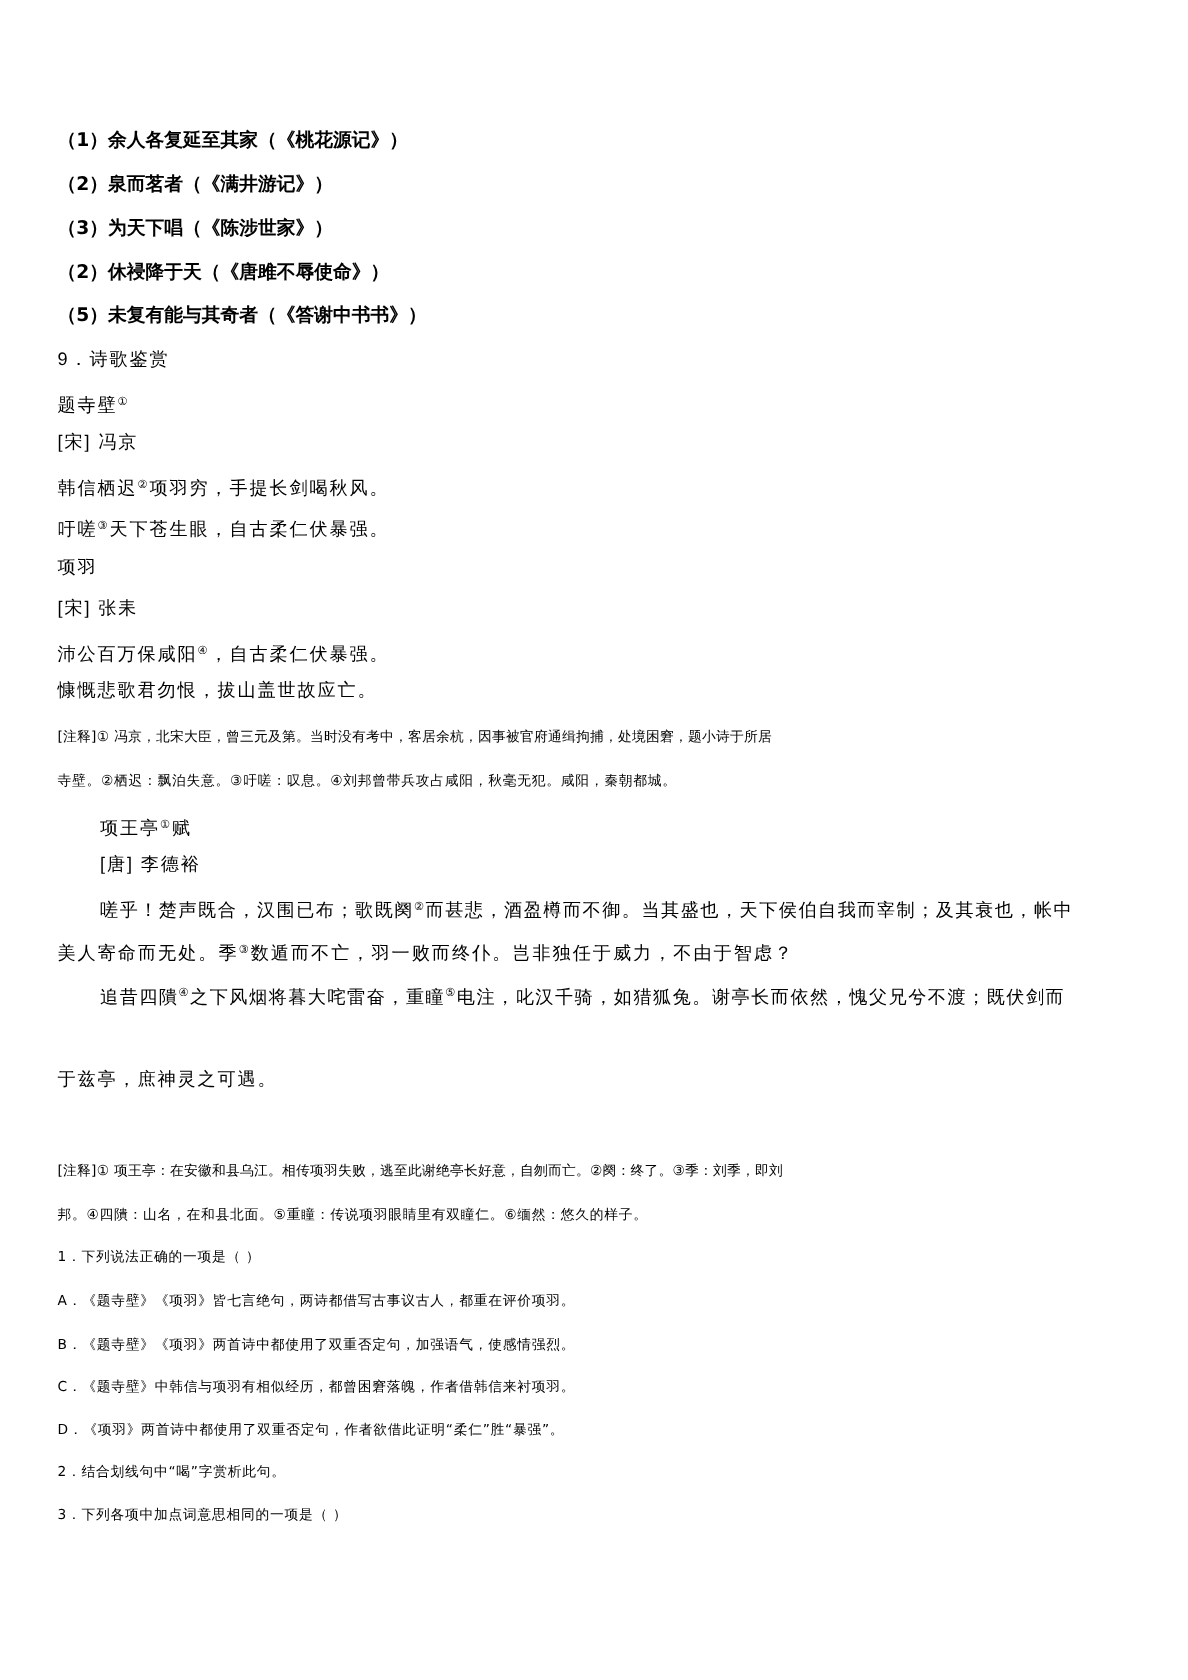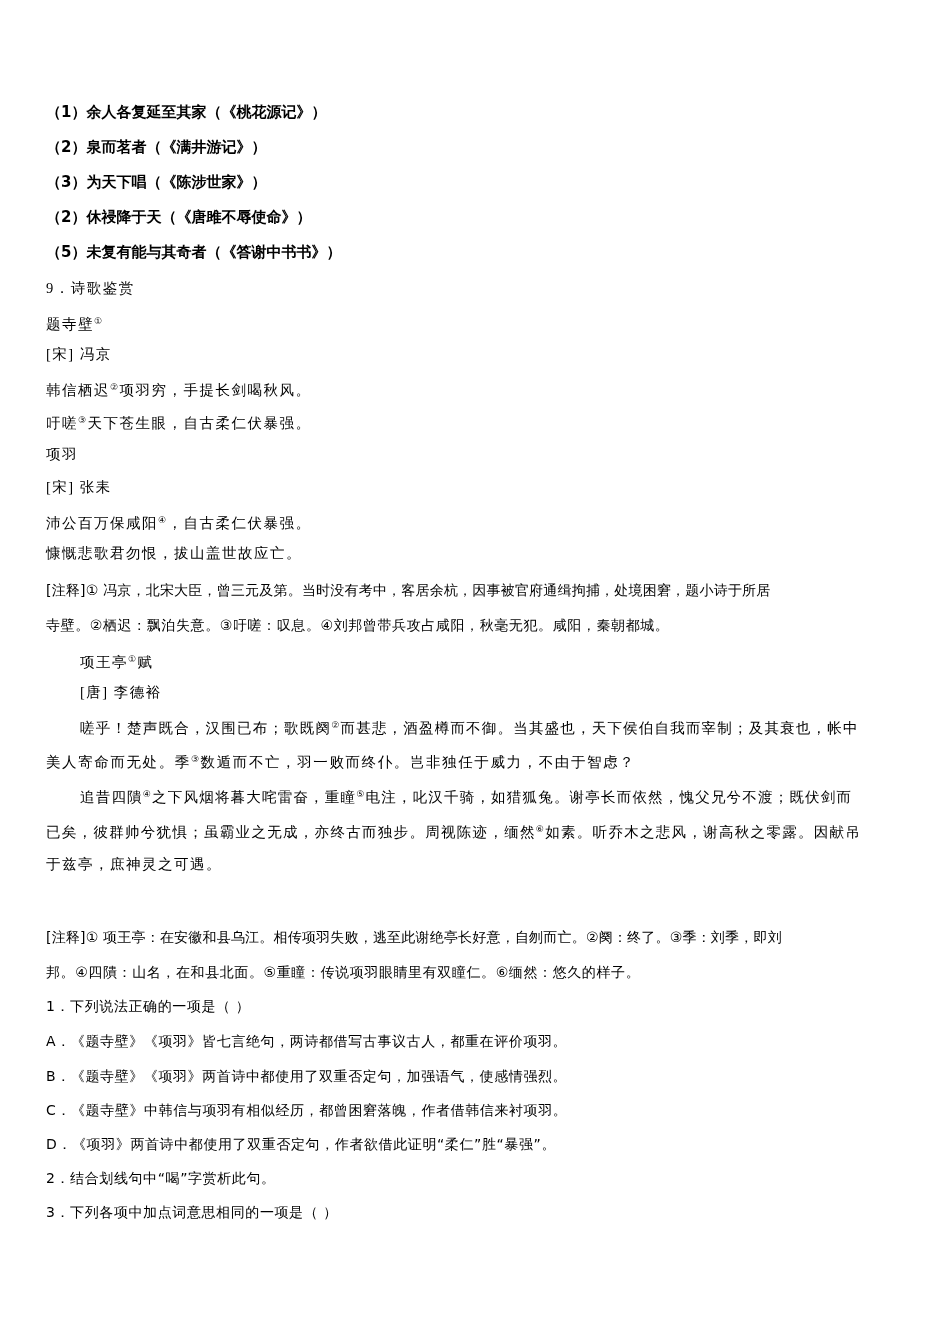--- a/index.html
+++ b/index.html
@@ -1,21 +1,21 @@
 <!DOCTYPE html>
 <html><head>
 <meta charset="utf-8">
 <style>
   html, body { margin: 0; padding: 0; background: #ffffff; }
   body { width: 950px; height: 1344px; position: relative; overflow: hidden; color: #000; }
   .page { position: absolute; left: 0; top: 0; width: 950px; height: 952px; }
   .line { position: absolute; left: 46px; white-space: nowrap; font-size: 15.5px; line-height: 20px; }
   .bold { font-family: "DejaVu Sans", sans-serif; font-weight: bold; font-size: 15px; }
-  .serif { font-family: Liberation Serif, serif; font-size: 14.5px; letter-spacing: 1.5px; }
-  .sans { font-family: "DejaVu Sans", "Liberation Sans", sans-serif; font-size: 14px; letter-spacing: 0.6px; }
+  .serif { font-family: Liberation Sans, sans-serif; font-size: 14.5px; letter-spacing: 1.5px; }
+  .sans { font-family: "DejaVu Sans", "Liberation Sans", sans-serif; font-size: 11px; letter-spacing: 0.6px; }
   .indent1 { left: 80px; }
   .indent2 { left: 82px; }
   sup { font-size: 9px; vertical-align: 5px; }
 </style>
 </head>
 <body>
 
 <div class="page">
 
   <div class="line bold" style="top:102px">（1）余人各复延至其家（《桃花源记》）</div>
@@ -37,21 +37,20 @@
   <div class="line serif" style="top:543px">慷慨悲歌君勿恨，拔山盖世故应亡。</div>
 
   <div class="line sans" style="top:580px; letter-spacing:0.2px">[注释]① 冯京，北宋大臣，曾三元及第。当时没有考中，客居余杭，因事被官府通缉拘捕，处境困窘，题小诗于所居</div>
   <div class="line sans" style="top:615px">寺壁。②栖迟：飘泊失意。③吁嗟：叹息。④刘邦曾带兵攻占咸阳，秋毫无犯。咸阳，秦朝都城。</div>
 
   <div class="line serif indent1" style="top:649px"><span>项王亭</span><sup>①</sup><span>赋</span></div>
   <div class="line serif indent1" style="top:682px">[唐] 李德裕</div>
   <div class="line serif indent1" style="top:715px; letter-spacing:1.2px"><span>嗟乎！楚声既合，汉围已布；歌既阕</span><sup>②</sup><span>而甚悲，酒盈樽而不御。当其盛也，天下侯伯自我而宰制；及其衰也，帐中</span></div>
   <div class="line serif indent1" style="top:784px; letter-spacing:1.2px"><span>追昔四隤</span><sup>④</sup><span>之下风烟将暮大咤雷奋，重瞳</span><sup>⑤</sup><span>电注，叱汉千骑，如猎狐兔。谢亭长而依然，愧父兄兮不渡；既伏剑而</span></div>
   <div class="line serif" style="top:749px; letter-spacing:1.6px"><span>美人寄命而无处。季</span><sup>③</sup><span>数遁而不亡，羽一败而终仆。岂非独任于威力，不由于智虑？</span></div>
-  <div class="line serif" style="top:819px; letter-spacing:1.3px"><span>已矣，彼群帅兮犹惧；虽霸业之无成，亦终古而独步。周视陈迹，缅然</span><sup>⑥</sup><span>如素。听乔木之悲风，谢高秋之零露。因献吊</span></div>
   <div class="line serif" style="top:854px">于兹亭，庶神灵之可遇。</div>
 
   <div class="line sans" style="top:927px; letter-spacing:0.2px">[注释]① 项王亭：在安徽和县乌江。相传项羽失败，逃至此谢绝亭长好意，自刎而亡。②阕：终了。③季：刘季，即刘</div>
   <div class="line sans" style="top:962px">邦。④四隤：山名，在和县北面。⑤重瞳：传说项羽眼睛里有双瞳仁。⑥缅然：悠久的样子。</div>
 
   <div class="line sans" style="top:996px">1．下列说法正确的一项是（  ）</div>
   <div class="line sans" style="top:1031px">A．《题寺壁》《项羽》皆七言绝句，两诗都借写古事议古人，都重在评价项羽。</div>
   <div class="line sans" style="top:1066px">B．《题寺壁》《项羽》两首诗中都使用了双重否定句，加强语气，使感情强烈。</div>
   <div class="line sans" style="top:1100px">C．《题寺壁》中韩信与项羽有相似经历，都曾困窘落魄，作者借韩信来衬项羽。</div>
   <div class="line sans" style="top:1134px">D．《项羽》两首诗中都使用了双重否定句，作者欲借此证明“柔仁”胜“暴强”。</div>

